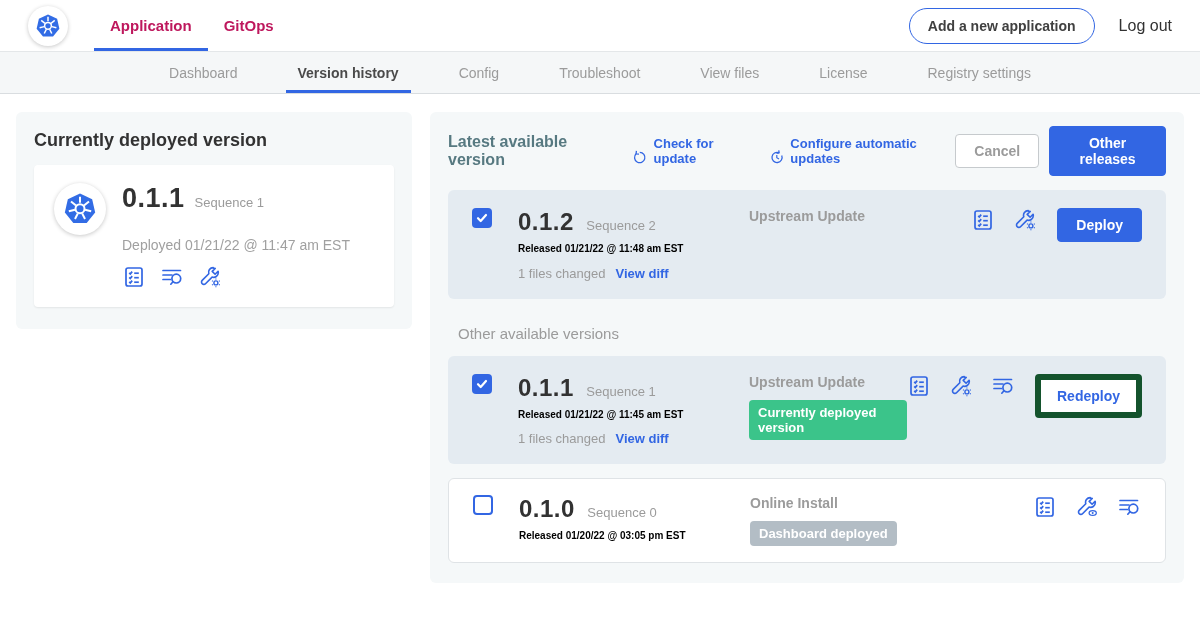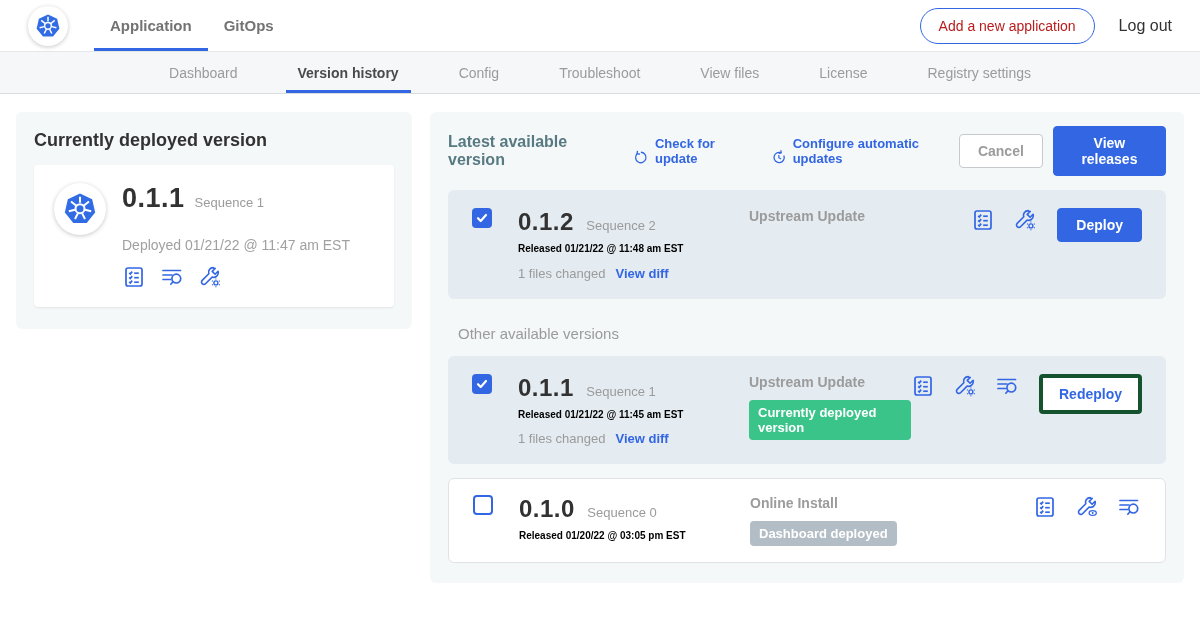--- a/index.html
+++ b/index.html
@@ -14,28 +14,28 @@
     border-bottom:1px solid #e4e7e9; padding:0 28px;
   }
   .logo-wrap { display:flex; align-items:center; margin-right:26px; }
   .logo-circle {
     width:40px; height:40px; border-radius:50%; background:#fff;
     box-shadow:0 1px 4px rgba(0,0,0,.22); display:flex; align-items:center; justify-content:center;
   }
   .nav-tabs { display:flex; align-items:stretch; }
   .nav-tab {
     display:flex; align-items:center; padding:0 16px; font-size:15px; font-weight:bold;
-    color:#737373; cursor:pointer; position:relative;
+    color:#be185d; cursor:pointer; position:relative;
   }
   .nav-tab.active::after {
     content:""; position:absolute; left:0; right:0; bottom:0; height:3px; background:#3266e3;
   }
   .nav-right { margin-left:auto; display:flex; align-items:center; gap:24px; }
   .pill-btn {
-    border:1px solid #3266e3; color:#b91c1c; background:#fff; font-weight:normal; font-size:14px;
+    border:1px solid #3266e3; color:#404040; background:#fff; font-weight:bold; font-size:14px;
     padding:9px 18px; border-radius:18px; cursor:pointer; font-family:inherit;
   }
   .logout { font-size:16px; color:#323232; cursor:pointer; }
   
   .subnav {
     height:42px; background:#f5f7f8; border-bottom:1px solid #d9dde0;
     display:flex; align-items:stretch; justify-content:center;
   }
   .subnav-item {
     display:flex; align-items:center; padding:0 30px; font-size:14px; color:#9b9b9b;
@@ -70,21 +70,21 @@
   .latest-header { display:flex; align-items:center; }
   .latest-heading { font-size:16px; font-weight:bold; color:#577981; }
   .hdr-link {
     display:flex; align-items:flex-end; gap:6px; color:#3266e3; font-size:13px; font-weight:bold;
     margin-left:18px; cursor:pointer;
   }
   .hdr-actions { margin-left:auto; display:flex; align-items:center; gap:10px; }
   .btn { font-family:inherit; font-size:14px; font-weight:bold; border-radius:4px; cursor:pointer; }
   .btn-cancel { background:#fff; border:1px solid #c6cacd; color:#9b9b9b; padding:8px 18px; }
   .btn-primary { background:#3266e3; border:1px solid #3266e3; color:#fff; padding:8px 18px; }
-  .btn-outline { background:#fff; border:4px solid #14532d; color:#3266e3; padding:8px 16px; }
+  .btn-outline { background:#fff; border:6px solid #14532d; color:#3266e3; padding:8px 16px; }
   
   .version-row {
     display:flex; align-items:flex-start; border-radius:6px; padding:18px 24px; margin-top:14px;
   }
   .version-row.selected { background:#e4ebf1; }
   .version-row.plain { background:#fff; border:1px solid #dfe3e6; padding:16px 24px; }
   .checkbox {
     width:20px; height:20px; border-radius:4px; flex:none; cursor:pointer;
     display:flex; align-items:center; justify-content:center;
   }
@@ -248,21 +248,21 @@
           <span>Check for update</span>
         </span>
         <span class="hdr-link">
           <svg class="icn-sm">
               <use href="#sym-autoupdate"></use>
             </svg>
           <span>Configure automatic updates</span>
         </span>
         <span class="hdr-actions">
           <button class="btn btn-cancel">Cancel</button>
-          <button class="btn btn-primary">View releases</button>
+          <button class="btn btn-primary">Other releases</button>
         </span>
       </div>
 
       <div class="version-row selected">
         <div class="checkbox checked">
           <svg class="check-glyph">
               <use href="#sym-check"></use>
             </svg>
         </div>
         <div class="version-info">

